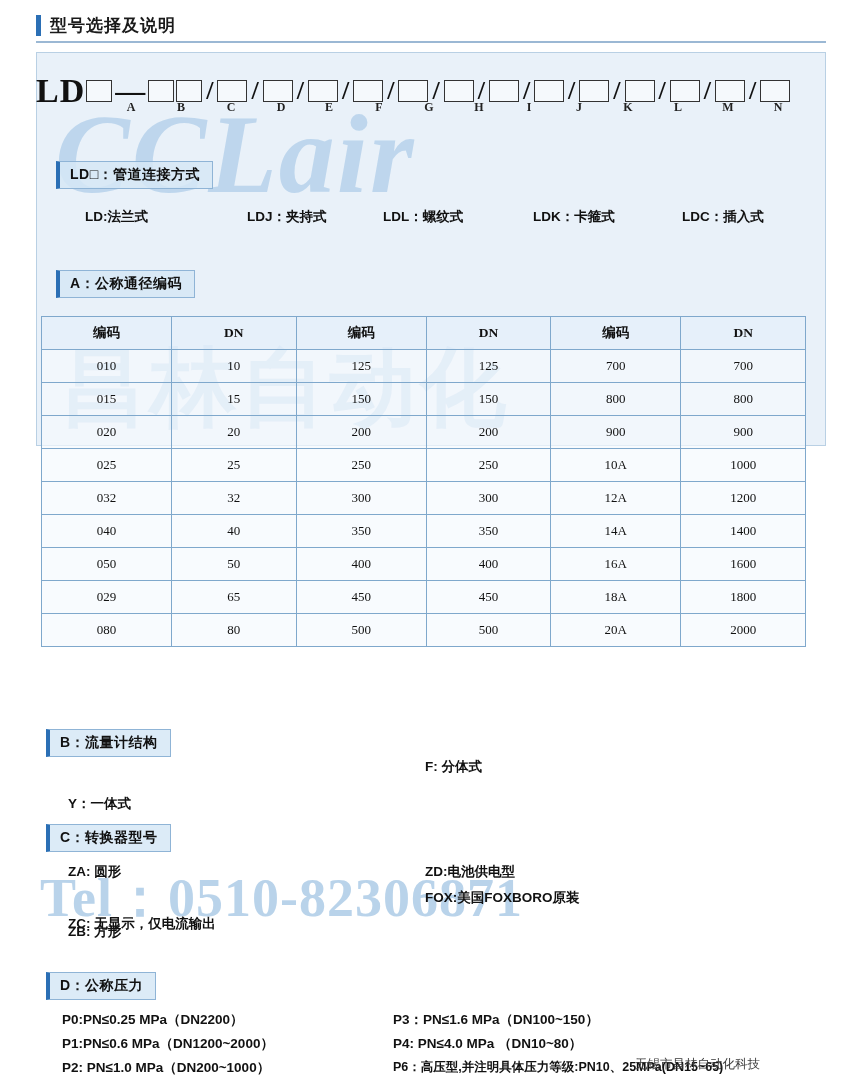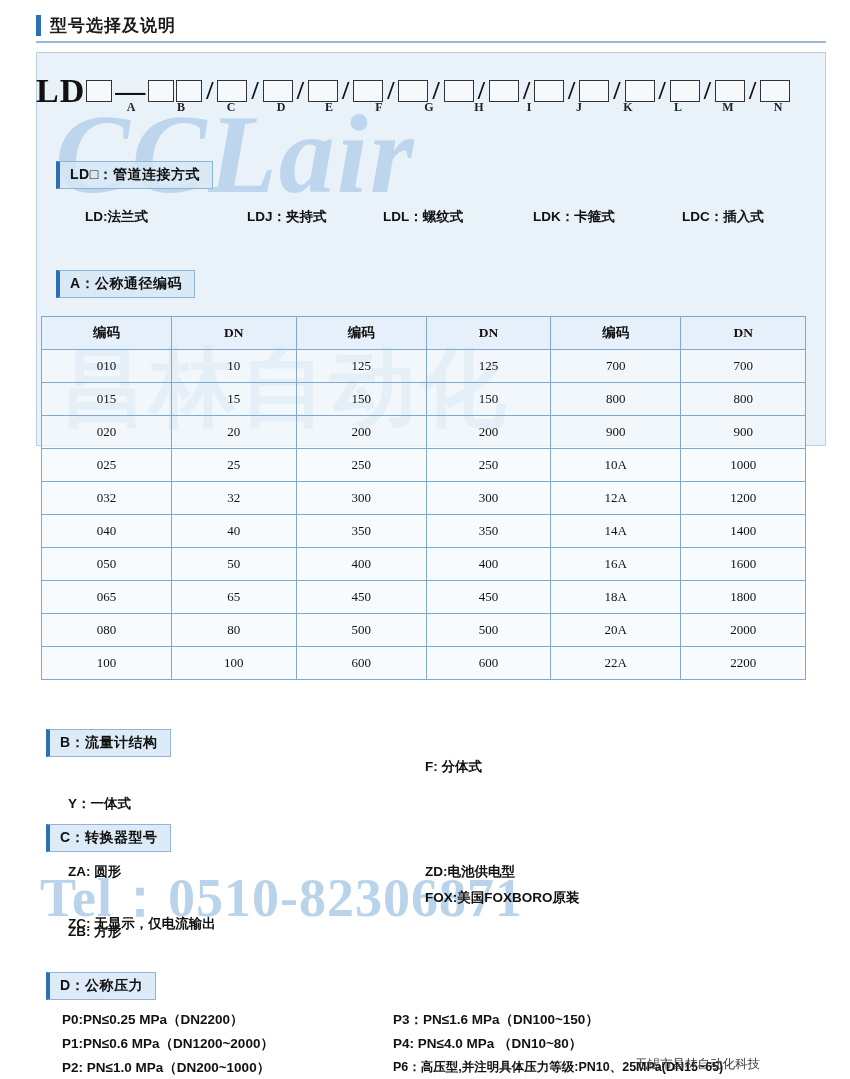--- a/index.html
+++ b/index.html
@@ -313,42 +313,34 @@
       </tr>
       <tr>
         <td>050</td>
         <td>50</td>
         <td>400</td>
         <td>400</td>
         <td>16A</td>
         <td>1600</td>
       </tr>
       <tr>
-        <td>065</td>
+        <td>029</td>
         <td>65</td>
         <td>450</td>
         <td>450</td>
         <td>18A</td>
         <td>1800</td>
       </tr>
       <tr>
         <td>080</td>
         <td>80</td>
         <td>500</td>
         <td>500</td>
         <td>20A</td>
         <td>2000</td>
-      </tr>
-      <tr>
-        <td>100</td>
-        <td>100</td>
-        <td>600</td>
-        <td>600</td>
-        <td>22A</td>
-        <td>2200</td>
       </tr>
     </tbody>
   </table>
 
   <div class="lbl-box" style="left:46px; top:729px;">B：流量计结构</div>
   <div class="plain" style="left:68px; top:795px;">Y：一体式</div>
   <div class="plain" style="left:425px; top:758px;">F: 分体式</div>
 
   <div class="lbl-box" style="left:46px; top:824px;">C：转换器型号</div>
   <div class="plain" style="left:68px; top:863px;">ZA: 圆形</div>

